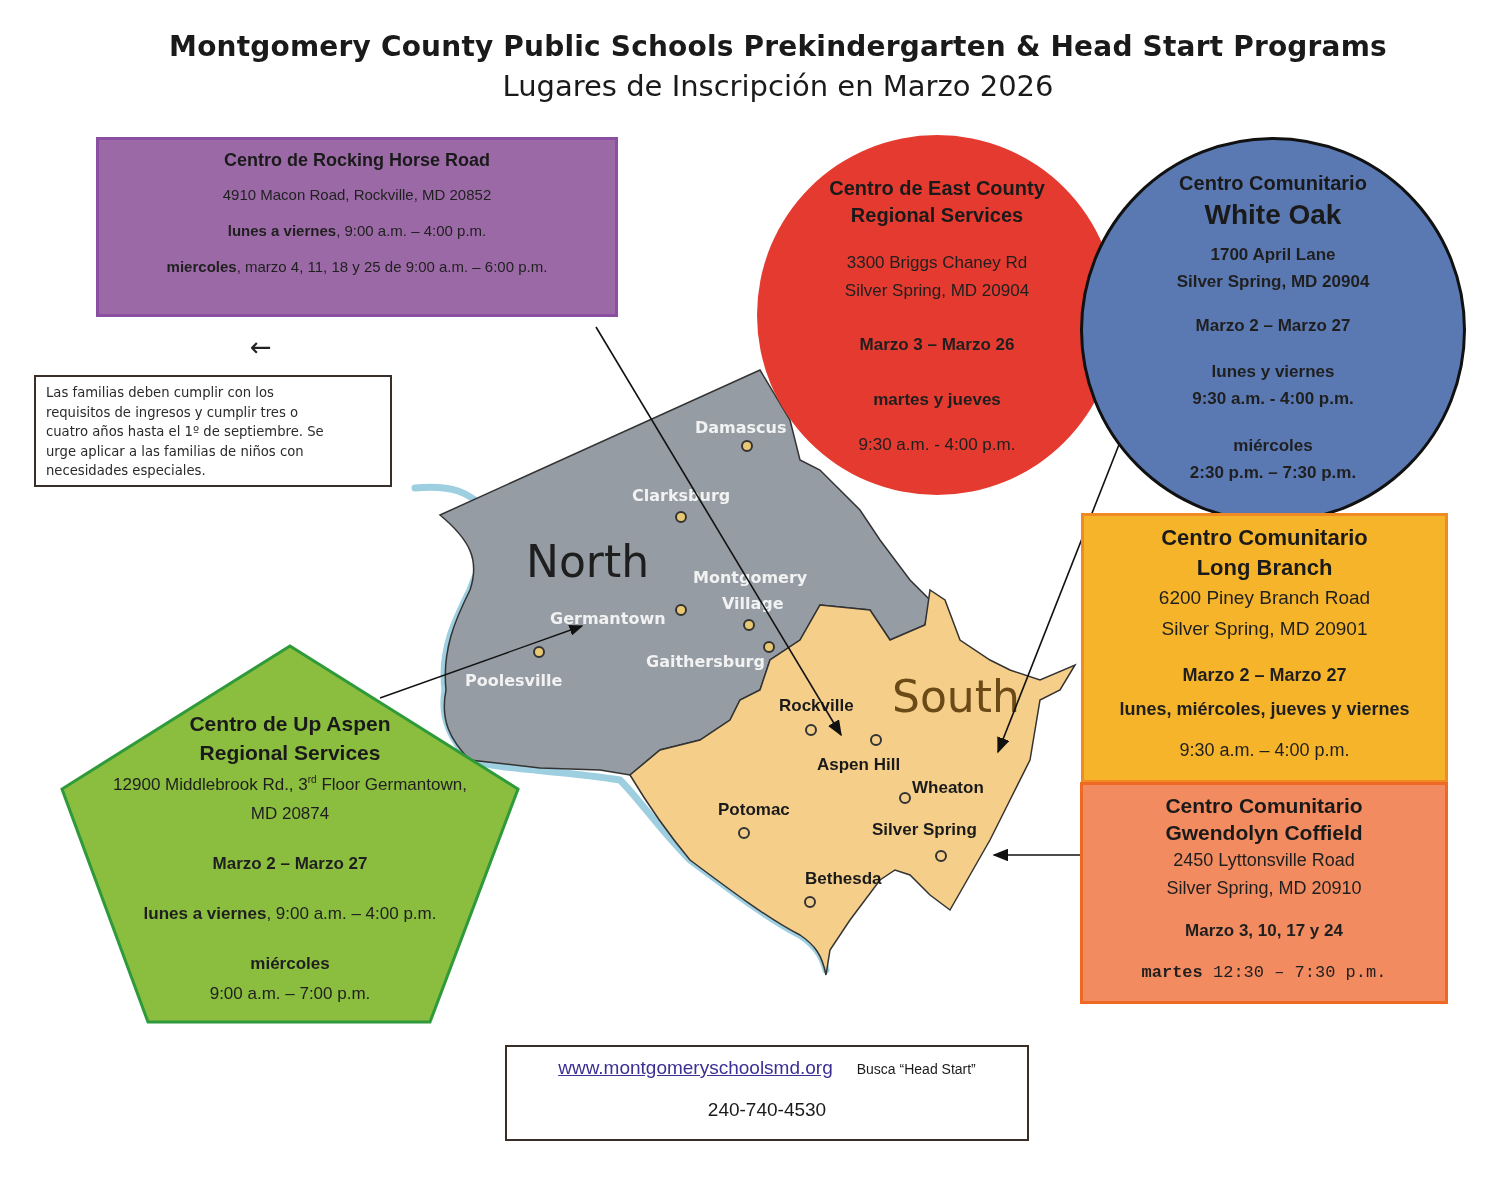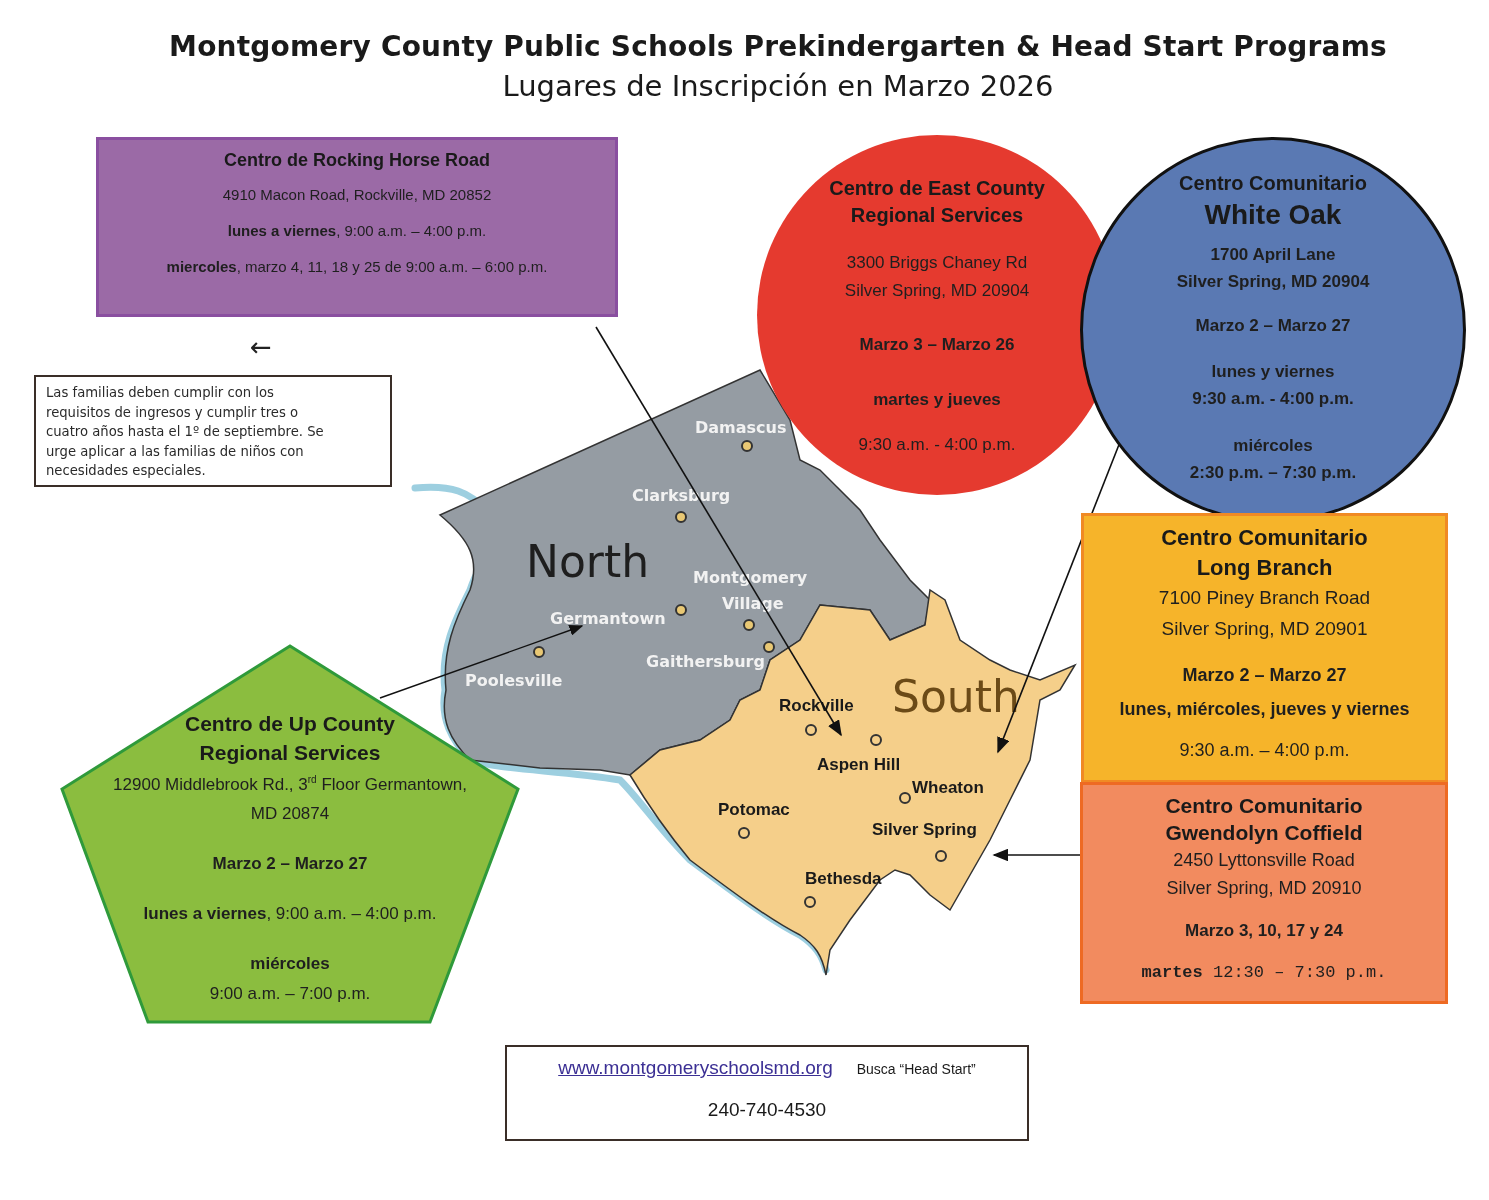--- a/index.html
+++ b/index.html
@@ -130,41 +130,41 @@
   <div class="txtline body-txt" style="top:176px;font-size:17px;font-weight:bold;">Marzo 2 – Marzo 27</div>
   <div class="txtline body-txt" style="top:222px;font-size:17px;font-weight:bold;">lunes y viernes</div>
   <div class="txtline body-txt" style="top:249px;font-size:17px;font-weight:bold;">9:30 a.m. - 4:00 p.m.</div>
   <div class="txtline body-txt" style="top:296px;font-size:17px;font-weight:bold;">miércoles</div>
   <div class="txtline body-txt" style="top:323px;font-size:17px;font-weight:bold;">2:30 p.m. – 7:30 p.m.</div>
 </div>
 
 <div class="abs yellow">
   <div class="txtline hd" style="top:9px;font-size:22px;">Centro Comunitario</div>
   <div class="txtline hd" style="top:39px;font-size:22px;">Long Branch</div>
-  <div class="txtline body-txt" style="top:71px;font-size:19px;">7100 Piney Branch Road</div>
+  <div class="txtline body-txt" style="top:71px;font-size:19px;">6200 Piney Branch Road</div>
   <div class="txtline body-txt" style="top:102px;font-size:19px;">Silver Spring, MD 20901</div>
   <div class="txtline body-txt" style="top:149px;font-size:18px;font-weight:bold;">Marzo 2 – Marzo 27</div>
   <div class="txtline body-txt" style="top:183px;font-size:18px;font-weight:bold;">lunes, miércoles, jueves y viernes</div>
   <div class="txtline body-txt" style="top:224px;font-size:18px;">9:30 a.m. – 4:00 p.m.</div>
 </div>
 
 <div class="abs orange">
   <div class="txtline hd" style="top:9px;font-size:21px;">Centro Comunitario</div>
   <div class="txtline hd" style="top:36px;font-size:21px;">Gwendolyn Coffield</div>
   <div class="txtline body-txt" style="top:65px;font-size:18px;">2450 Lyttonsville Road</div>
   <div class="txtline body-txt" style="top:93px;font-size:18px;">Silver Spring, MD 20910</div>
   <div class="txtline body-txt" style="top:136px;font-size:17px;font-weight:bold;">Marzo 3, 10, 17 y 24</div>
   <div class="txtline body-txt" style="top:178px;font-size:17px;font-family:Liberation Mono, monospace;"><b>martes</b><span> 12:30 – 7:30 p.m.</span></div>
 </div>
 
 <div class="abs" style="left:60px;top:644px;width:460px;height:382px;">
   <svg width="460" height="382" style="position:absolute;left:0;top:0;">
     <polygon points="230,2 458,145 370,378 88,378 2,145" fill="#8bbd3f" stroke="#2f9a3a" stroke-width="3"></polygon>
   </svg>
-  <div class="txtline hd" style="top:68px;font-size:21px;">Centro de Up County</div>
+  <div class="txtline hd" style="top:68px;font-size:21px;">Centro de Up Aspen</div>
   <div class="txtline hd" style="top:97px;font-size:21px;">Regional Services</div>
   <div class="txtline body-txt" style="top:130px;font-size:17px;"><span>12900 Middlebrook Rd., 3</span><sup style="font-size:10px;">rd</sup><span> Floor Germantown,</span></div>
   <div class="txtline body-txt" style="top:160px;font-size:17px;">MD 20874</div>
   <div class="txtline body-txt" style="top:210px;font-size:17px;font-weight:bold;">Marzo 2 – Marzo 27</div>
   <div class="txtline body-txt" style="top:260px;font-size:17px;"><b>lunes a viernes</b><span>, 9:00 a.m. – 4:00 p.m.</span></div>
   <div class="txtline body-txt" style="top:310px;font-size:17px;font-weight:bold;">miércoles</div>
   <div class="txtline body-txt" style="top:340px;font-size:17px;">9:00 a.m. – 7:00 p.m.</div>
 </div>
 
 <div class="abs footer">

